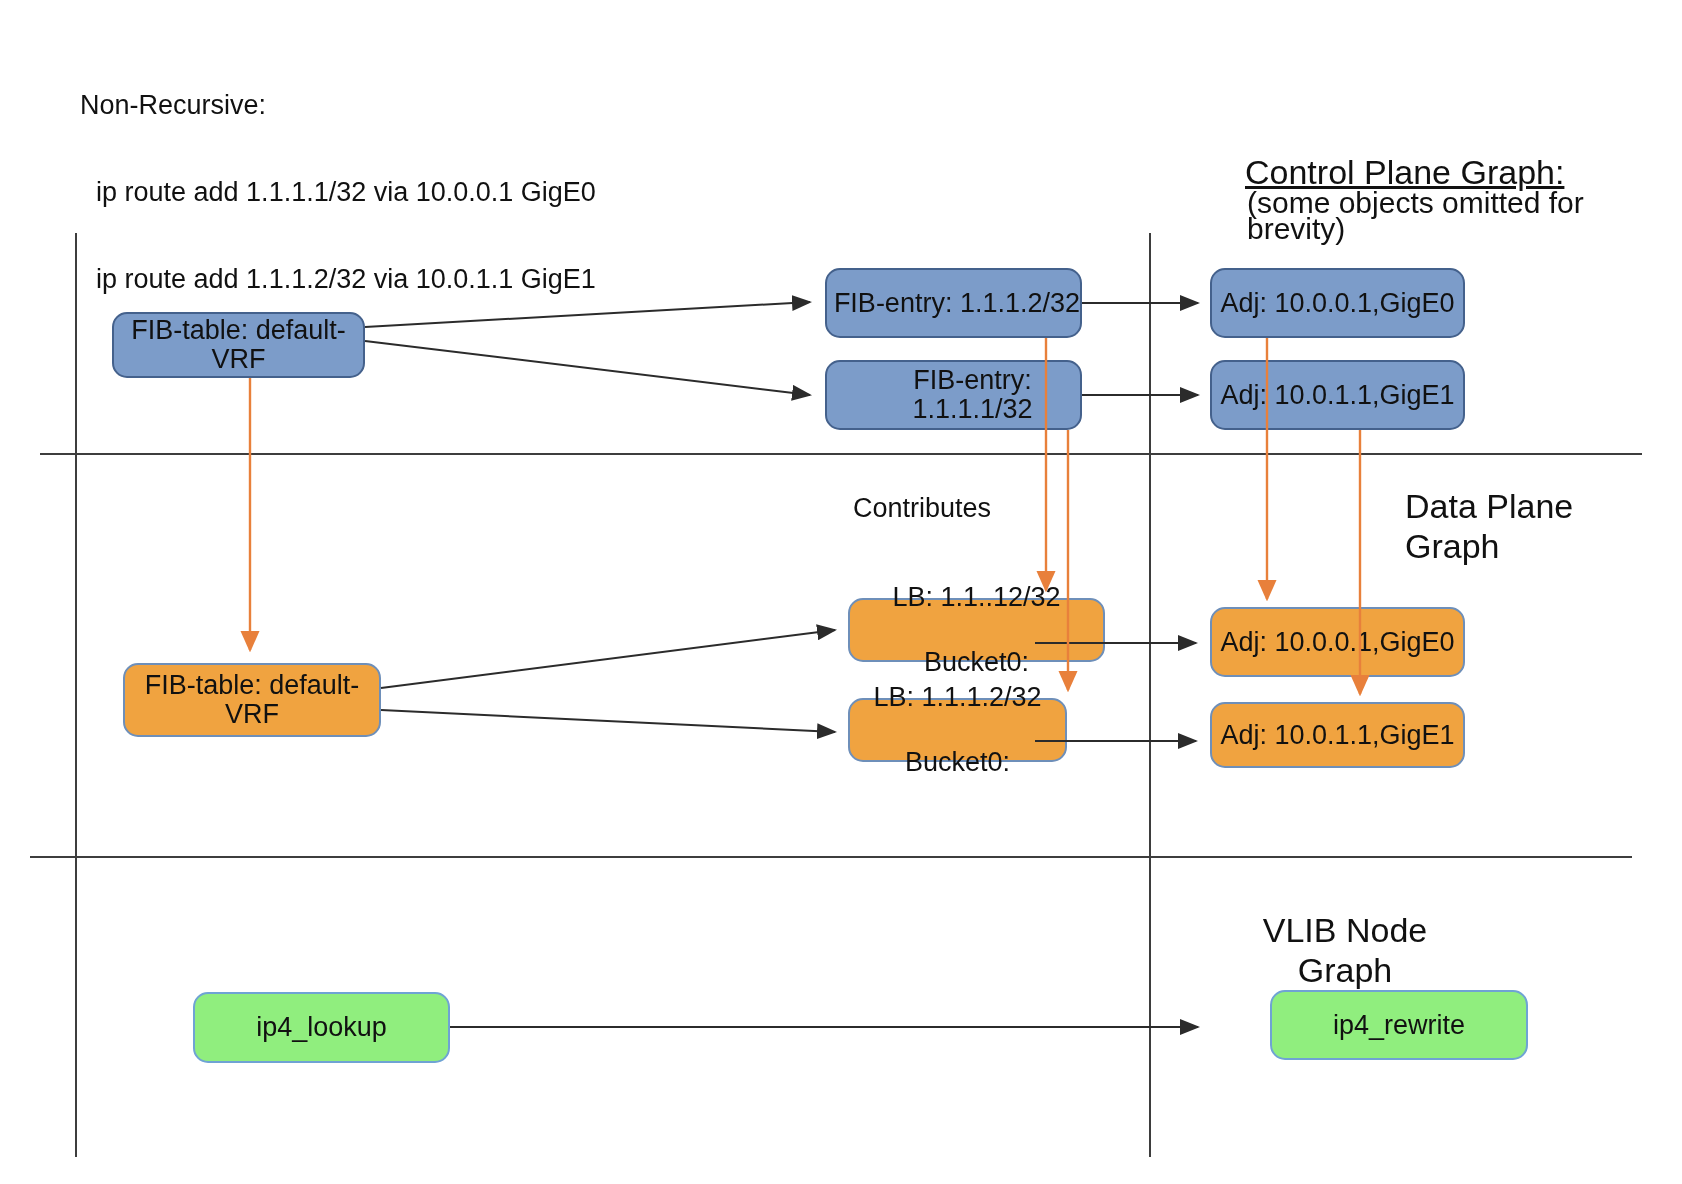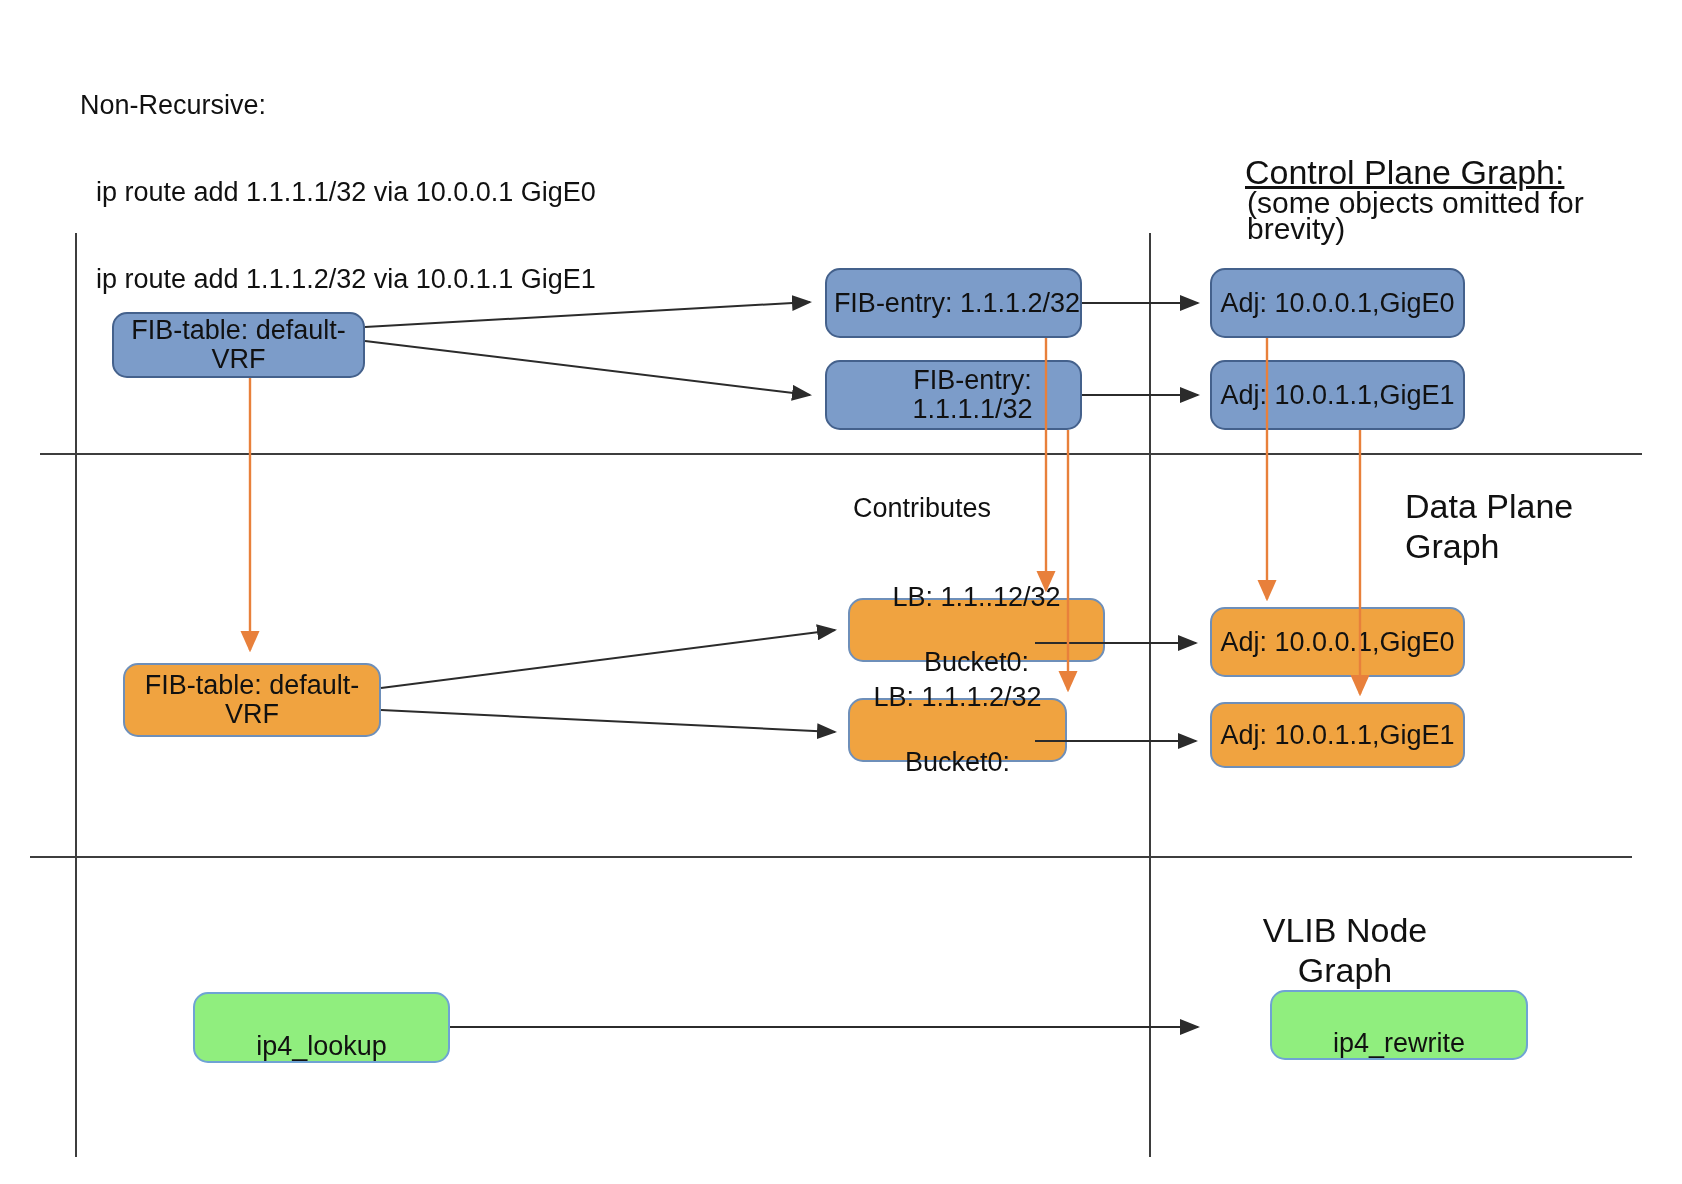--- a/index.html
+++ b/index.html
@@ -31,21 +31,21 @@
   .node{
     position:absolute;
     display:flex;align-items:center;justify-content:center;
     text-align:center;
     font-size:27px;line-height:29px;
     box-sizing:border-box;
     border-radius:15px;
   }
   .node.blue{background:var(--control-plane-fill);border:2px solid var(--control-plane-border);}
   .node.orange{background:var(--data-plane-fill);border:2px solid var(--data-plane-border);}
-  .node.green{background:var(--vlib-fill);border:2px solid var(--vlib-border);align-items:flex-end;}
+  .node.green{background:var(--vlib-fill);border:2px solid var(--vlib-border);}
   .node .l2{display:block;margin-top:36px;}
 
   svg.overlay{position:absolute;left:0;top:0;pointer-events:none;}
   .divider{stroke:#3d3d3d;stroke-width:2;}
   .arrow-black{stroke:var(--arrow-black);stroke-width:2;fill:none;}
   .arrow-orange{stroke:var(--arrow-orange);stroke-width:2.4;fill:none;}
   .mk-black{fill:var(--arrow-black);}
   .mk-orange{fill:var(--arrow-orange);}
 </style>
 </head>

